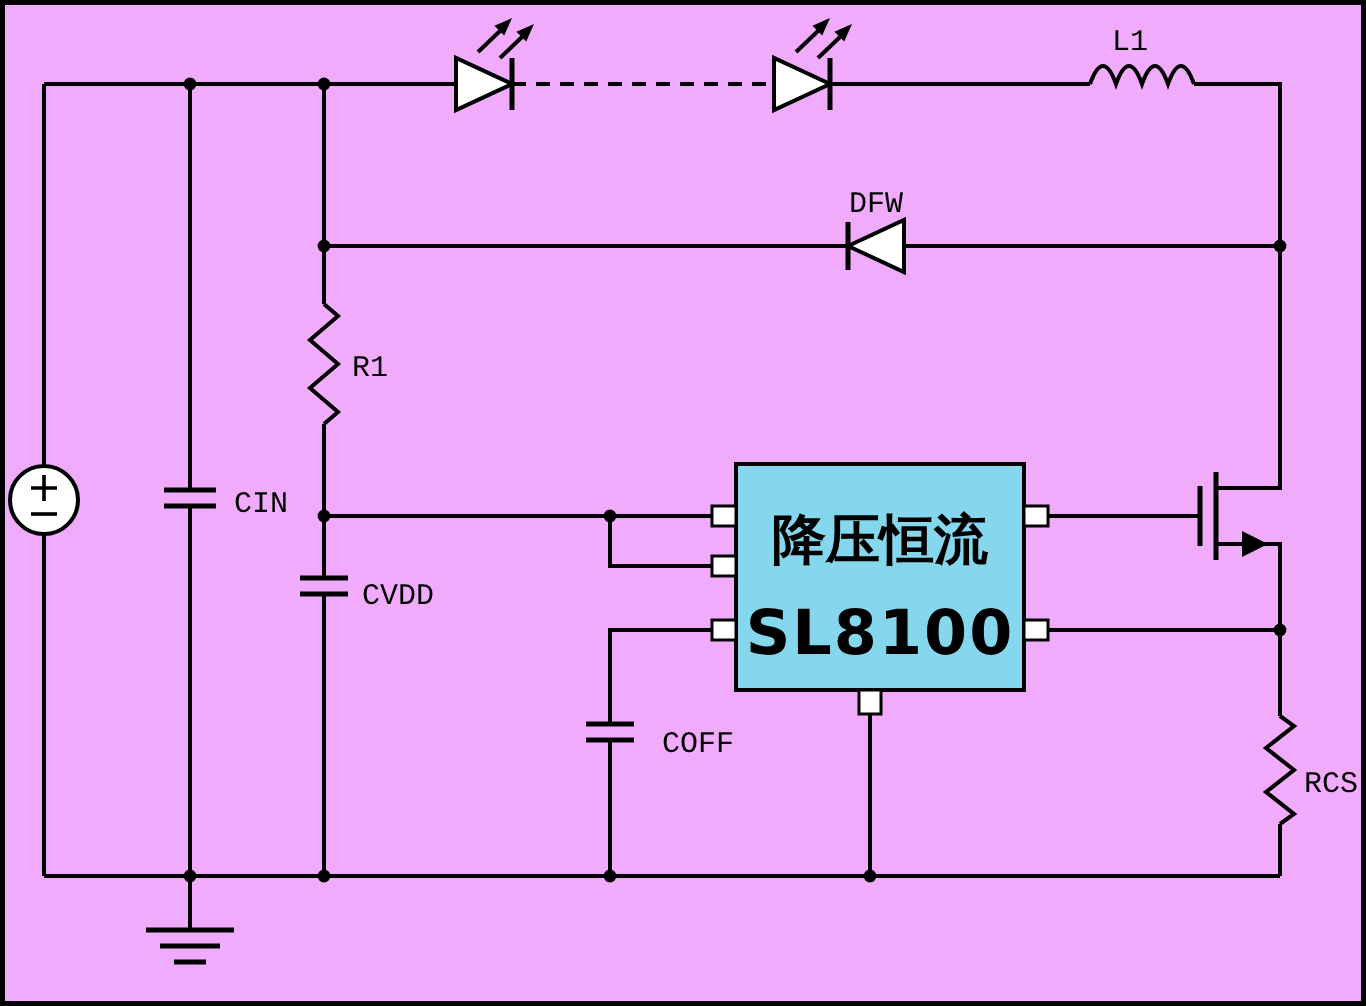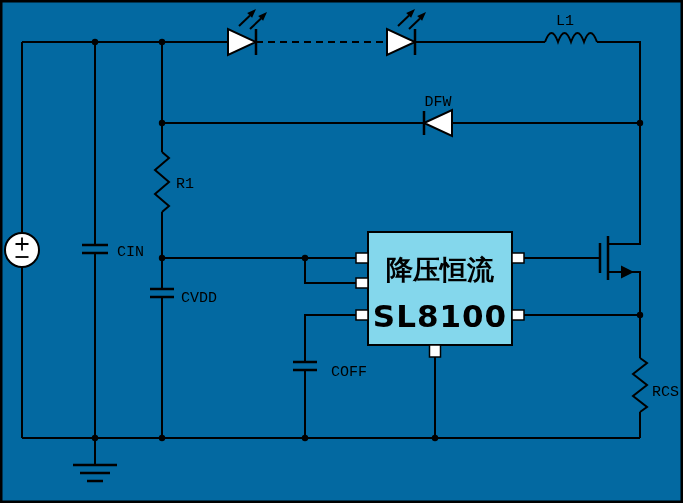--- a/index.html
+++ b/index.html
@@ -1,16 +1,16 @@
 <!DOCTYPE html>
 <html><head>
 <meta charset="utf-8">
 <style>
   html,body{margin:0;padding:0;background:#ffffff;}
-  #stage{position:relative;width:683px;height:503px;background:#0369a1;overflow:hidden;}
+  #stage{position:relative;width:683px;height:503px;background:#f0abfc;overflow:hidden;}
   svg{display:block;}
   .w{stroke:#000;stroke-width:2;fill:none;}
   .w25{stroke:#000;stroke-width:2.5;fill:none;}
   .dash{stroke-dasharray:7 5;}
   .lbl{font-family:"Liberation Mono","DejaVu Sans Mono",monospace;font-size:15px;fill:#000;}
   .ictext{font-family:"DejaVu Sans","Liberation Sans",sans-serif;font-weight:bold;fill:#000;}
 </style>
 </head>
 <body>
 

